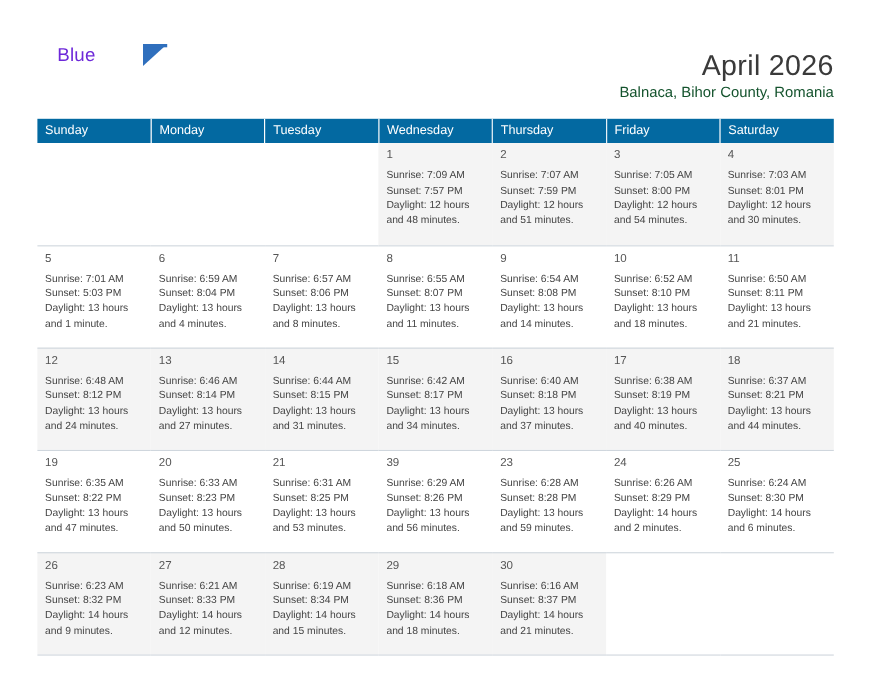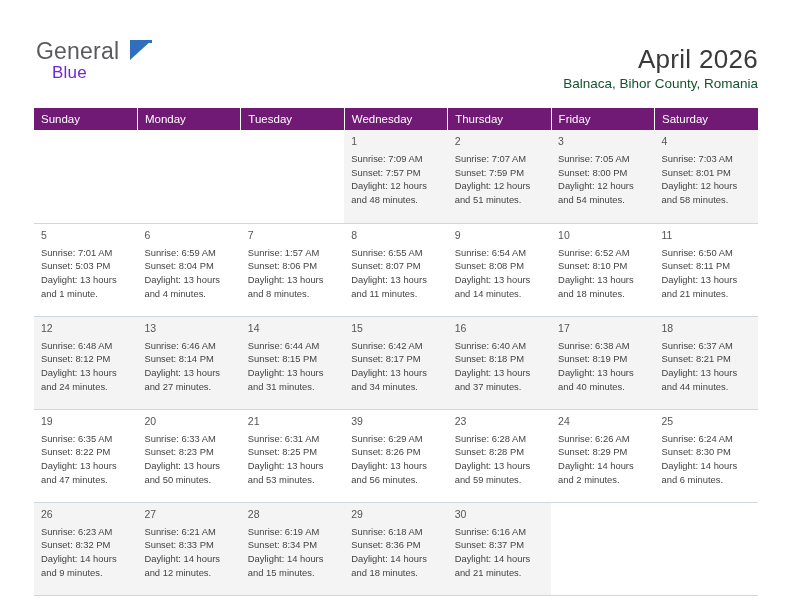--- a/index.html
+++ b/index.html
@@ -83,21 +83,21 @@
     text-align: right;
   }
   
   table.cal {
     width: 724px;
     border-collapse: collapse;
     table-layout: fixed;
     margin-top: 2px;
   }
   table.cal th {
-    background: #701a75;
+    background: #0369a1;
     color: #ffffff;
     font-size: 11.5px;
     font-weight: normal;
     text-align: left;
     padding: 5px 0 5px 7px;
     border-right: 1px solid #ffffff;
     height: 20px;
   }
   table.cal th:last-child { border-right: none; }
   table.cal td {
@@ -120,21 +120,20 @@
   .empty { background: transparent !important; }
   .line { display: block; white-space: nowrap; }
 </style>
 </head>
 <body>
 
 <div class="page">
 
   <div class="header">
     <div class="logo">
-      <span class="logo-general">General</span>
       <span class="logo-mark"></span>
       <span class="logo-mark2"></span>
       <span class="logo-blue">Blue</span>
     </div>
     <div class="title">April 2026</div>
     <div class="subtitle">Balnaca, Bihor County, Romania</div>
   </div>
 
   <table class="cal">
     <thead>
@@ -172,41 +171,41 @@
             <span class="line">Sunrise: 7:05 AM</span>
             <span class="line">Sunset: 8:00 PM</span>
             <span class="line">Daylight: 12 hours</span>
             <span class="line">and 54 minutes.</span>
           </td>
           <td>
             <span class="daynum">4</span>
             <span class="line">Sunrise: 7:03 AM</span>
             <span class="line">Sunset: 8:01 PM</span>
             <span class="line">Daylight: 12 hours</span>
-            <span class="line">and 58 minutes.</span>
+            <span class="line">and 30 minutes.</span>
           </td>
         </tr>
         <tr class="plain">
           <td>
             <span class="daynum">5</span>
             <span class="line">Sunrise: 7:01 AM</span>
             <span class="line">Sunset: 5:03 PM</span>
             <span class="line">Daylight: 13 hours</span>
             <span class="line">and 1 minute.</span>
           </td>
           <td>
             <span class="daynum">6</span>
             <span class="line">Sunrise: 6:59 AM</span>
             <span class="line">Sunset: 8:04 PM</span>
             <span class="line">Daylight: 13 hours</span>
             <span class="line">and 4 minutes.</span>
           </td>
           <td>
             <span class="daynum">7</span>
-            <span class="line">Sunrise: 1:57 AM</span>
+            <span class="line">Sunrise: 6:57 AM</span>
             <span class="line">Sunset: 8:06 PM</span>
             <span class="line">Daylight: 13 hours</span>
             <span class="line">and 8 minutes.</span>
           </td>
           <td>
             <span class="daynum">8</span>
             <span class="line">Sunrise: 6:55 AM</span>
             <span class="line">Sunset: 8:07 PM</span>
             <span class="line">Daylight: 13 hours</span>
             <span class="line">and 11 minutes.</span>

